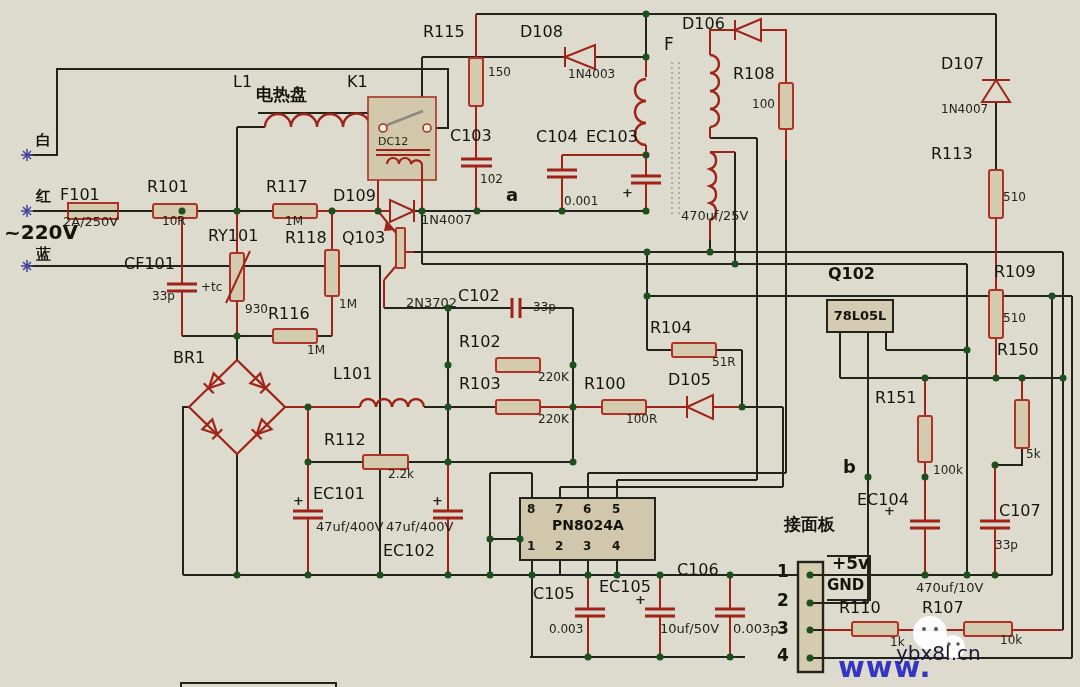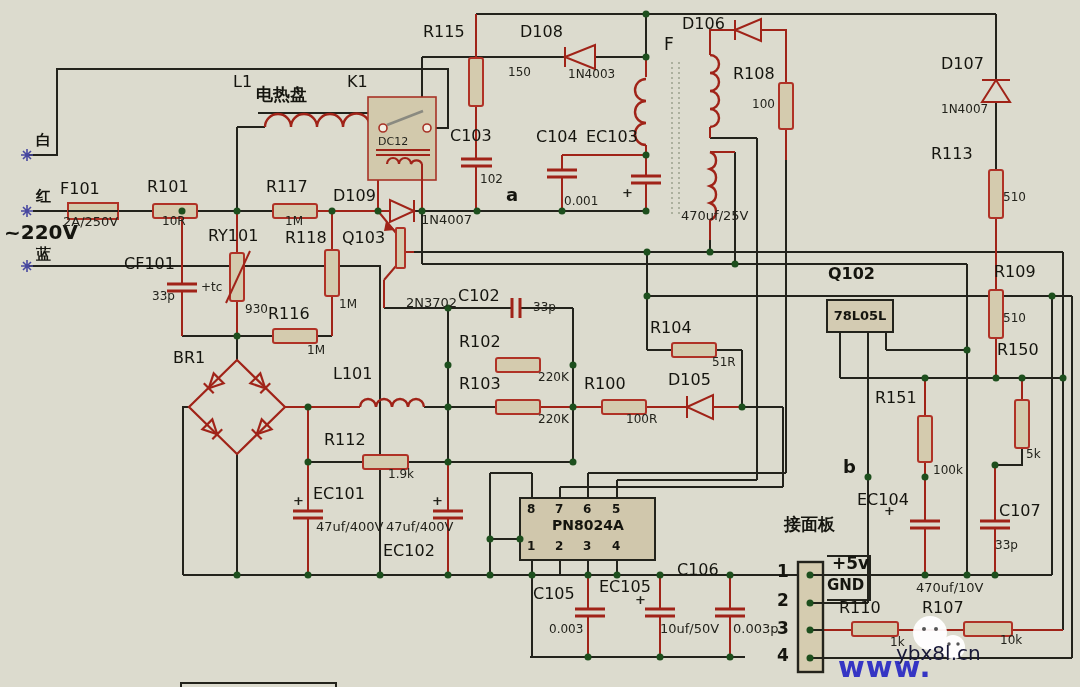--- a/index.html
+++ b/index.html
@@ -256,21 +256,21 @@
     <circle cx="949" cy="644" r="1.7" fill="#555"></circle>
         <circle cx="958" cy="644" r="1.7" fill="#555"></circle>
   </g>
 </svg>
 
 <div class="lb cn" style="left:36px;top:133px;font-size:15px">白</div>
 <div class="lb cn" style="left:36px;top:189px;font-size:15px">红</div>
 <div class="lb b" style="left:4px;top:222px;font-size:20px">~220V</div>
 <div class="lb cn" style="left:36px;top:247px;font-size:15px">蓝</div>
 
-<div class="lb" style="left:60px;top:181px">F101</div>
+<div class="lb" style="left:60px;top:187px">F101</div>
 <div class="vl v11" style="left:63px;top:215px">2A/250V</div>
 <div class="lb" style="left:147px;top:179px">R101</div>
 <div class="vl" style="left:162px;top:215px">10R</div>
 <div class="lb" style="left:266px;top:179px">R117</div>
 <div class="vl" style="left:285px;top:215px">1M</div>
 
 <div class="lb" style="left:233px;top:74px">L1</div>
 <div class="lb cn" style="left:256px;top:86px;font-size:17px">电热盘</div>
 <div class="lb" style="left:347px;top:74px">K1</div>
 <div class="vl" style="left:378px;top:136px;font-size:11px">DC12</div>
@@ -286,21 +286,21 @@
 <div class="lb" style="left:285px;top:230px">R118</div>
 <div class="vl" style="left:339px;top:298px">1M</div>
 <div class="lb" style="left:342px;top:230px">Q103</div>
 <div class="vl v11" style="left:406px;top:296px">2N3702</div>
 <div class="lb" style="left:268px;top:306px">R116</div>
 <div class="vl" style="left:307px;top:344px">1M</div>
 
 <div class="lb" style="left:173px;top:350px">BR1</div>
 <div class="lb" style="left:333px;top:366px">L101</div>
 <div class="lb" style="left:324px;top:432px">R112</div>
-<div class="vl" style="left:388px;top:468px">1.9k</div>
+<div class="vl" style="left:388px;top:468px">2.2k</div>
 
 <div class="lb" style="left:313px;top:486px">EC101</div>
 <div class="vl b" style="left:293px;top:494px;font-size:13px">+</div>
 <div class="vl v11" style="left:316px;top:520px">47uf/400V</div>
 <div class="vl b" style="left:432px;top:494px;font-size:13px">+</div>
 <div class="vl v11" style="left:386px;top:520px">47uf/400V</div>
 <div class="lb" style="left:383px;top:543px">EC102</div>
 
 <div class="lb" style="left:458px;top:288px">C102</div>
 <div class="vl" style="left:533px;top:301px">33p</div>
@@ -308,21 +308,21 @@
 <div class="vl" style="left:538px;top:371px">220K</div>
 <div class="lb" style="left:459px;top:376px">R103</div>
 <div class="vl" style="left:538px;top:413px">220K</div>
 <div class="lb" style="left:584px;top:376px">R100</div>
 <div class="vl" style="left:626px;top:413px">100R</div>
 <div class="lb" style="left:668px;top:372px">D105</div>
 <div class="lb" style="left:650px;top:320px">R104</div>
 <div class="vl" style="left:712px;top:356px">51R</div>
 
 <div class="lb" style="left:423px;top:24px">R115</div>
-<div class="vl" style="left:508px;top:66px">150</div>
+<div class="vl" style="left:488px;top:66px">150</div>
 <div class="lb" style="left:450px;top:128px">C103</div>
 <div class="vl" style="left:480px;top:173px">102</div>
 <div class="lb" style="left:520px;top:24px">D108</div>
 <div class="vl" style="left:568px;top:68px">1N4003</div>
 <div class="lb" style="left:536px;top:129px">C104</div>
 <div class="vl" style="left:564px;top:195px">0.001</div>
 <div class="lb" style="left:586px;top:129px">EC103</div>
 <div class="vl b" style="left:622px;top:186px;font-size:13px">+</div>
 <div class="vl v11" style="left:681px;top:209px">470uf/25V</div>
 <div class="node" style="left:506px;top:184px">a</div>

